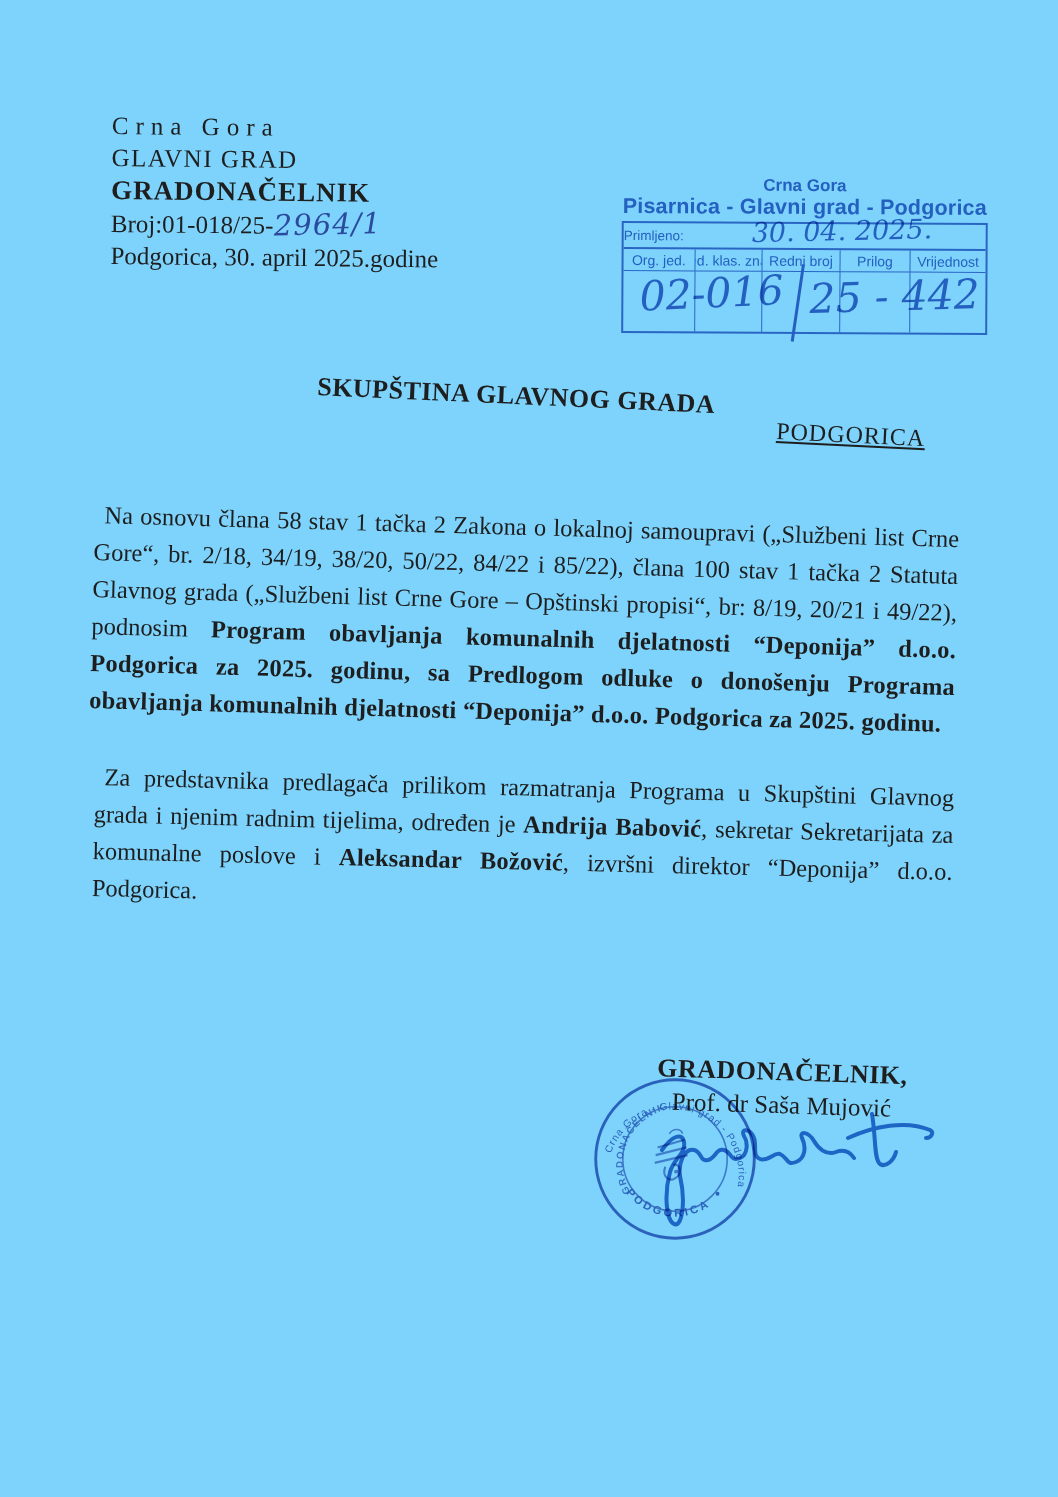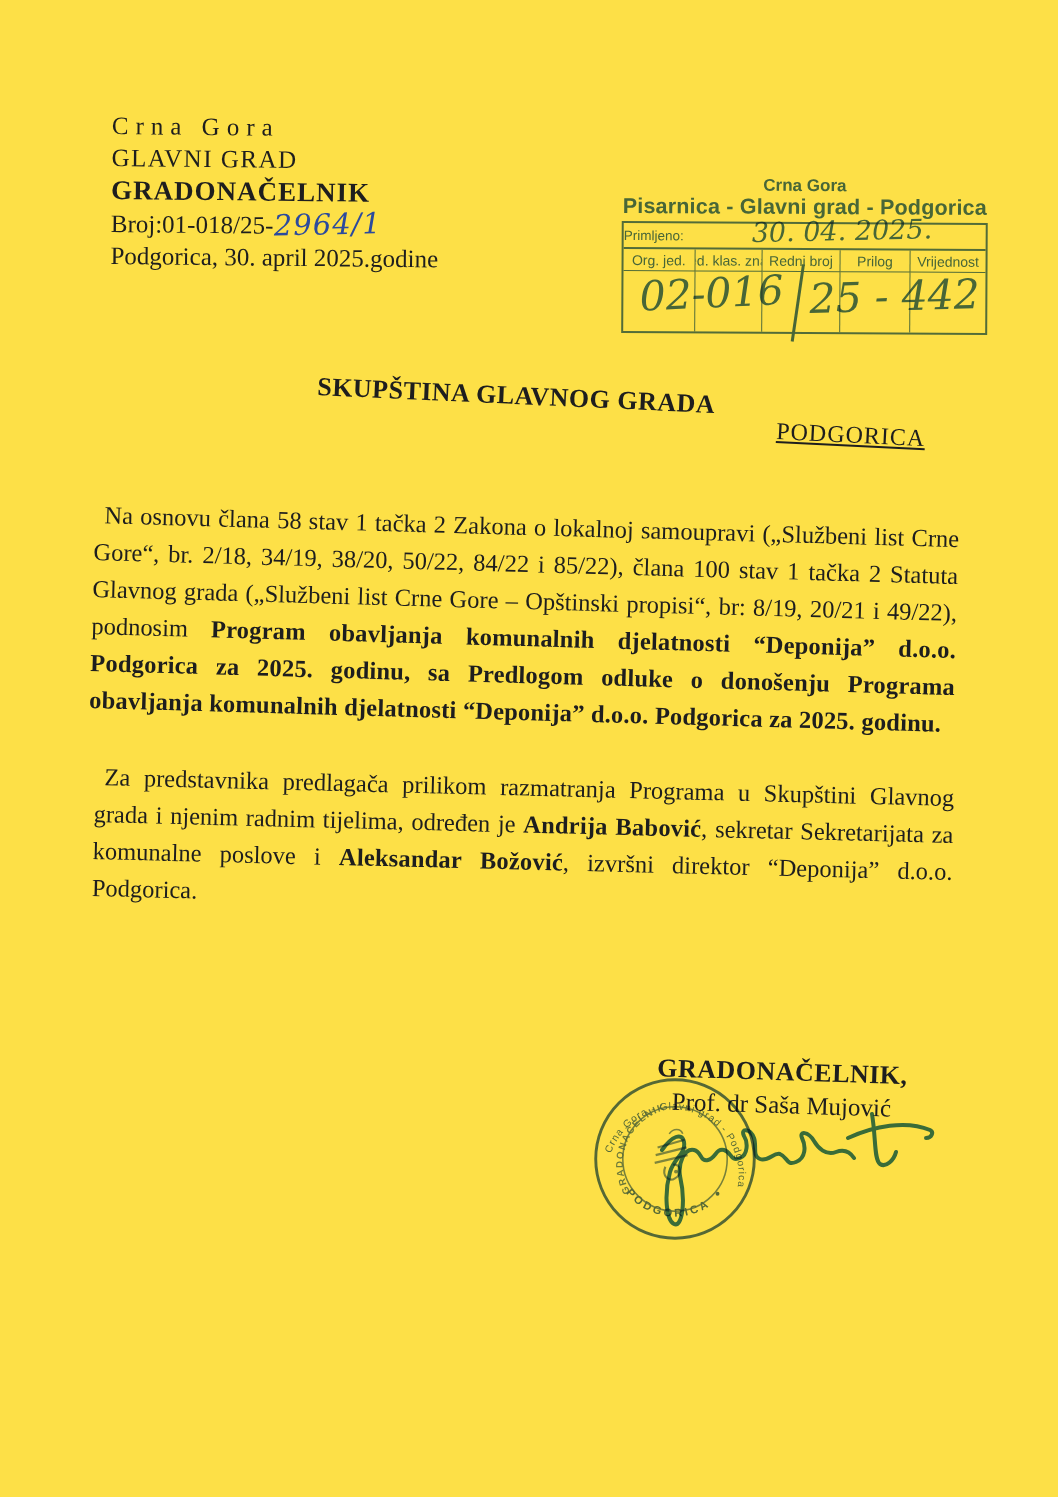--- a/index.html
+++ b/index.html
@@ -1,20 +1,20 @@
 <!DOCTYPE html>
 <html><head>
 <meta charset="utf-8">
 <style>
   html,body{margin:0;padding:0;background:#e8e8e8;}
   .page{
     position:relative;
     width:1058px;height:1497px;
     margin:0 auto;
-    background:#fde047;
+    background:#7dd3fc;
     overflow:hidden;
     font-family:"Liberation Serif","DejaVu Serif",serif;
     color:#1e1e1e;
   }
   .abs{position:absolute;}
   
   .header-block{
     left:112px;top:110px;
     transform:rotate(0.6deg);transform-origin:top left;
     font-size:25px;line-height:32px;white-space:nowrap;

